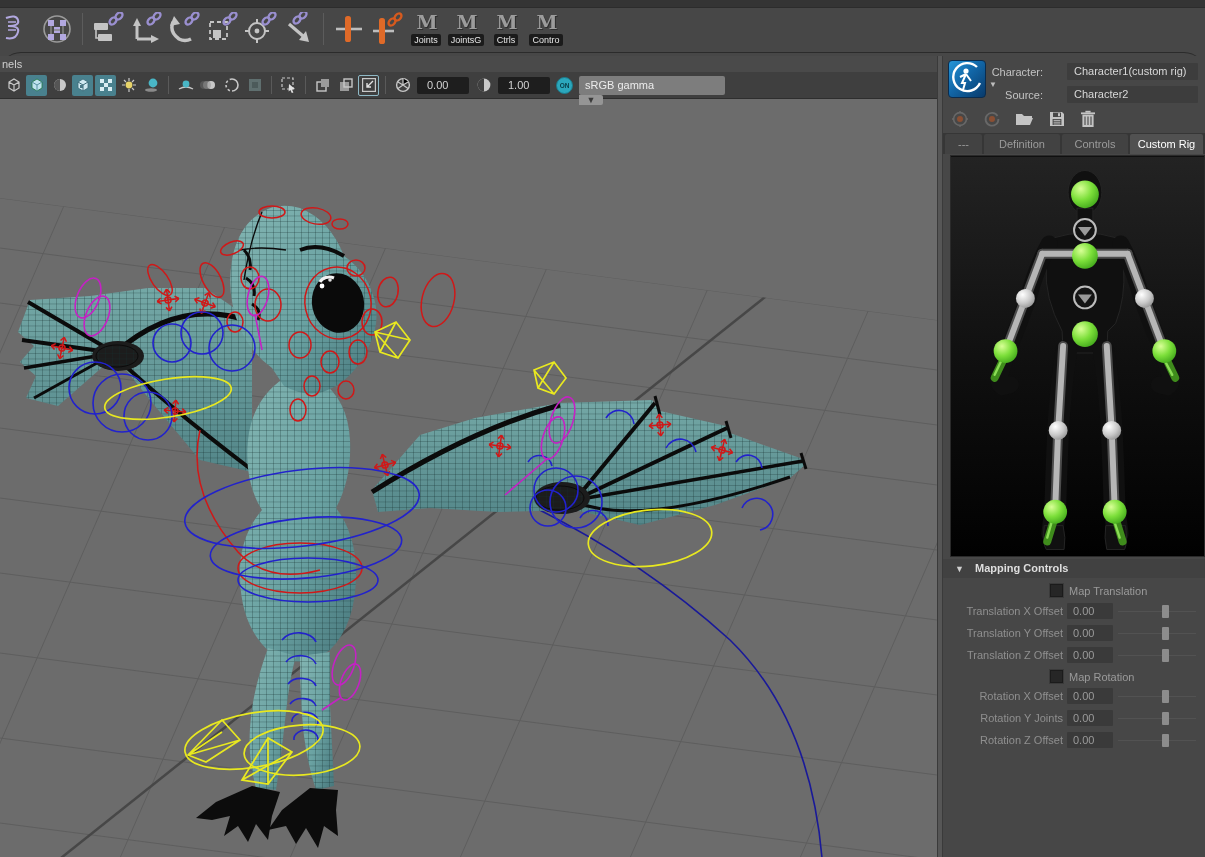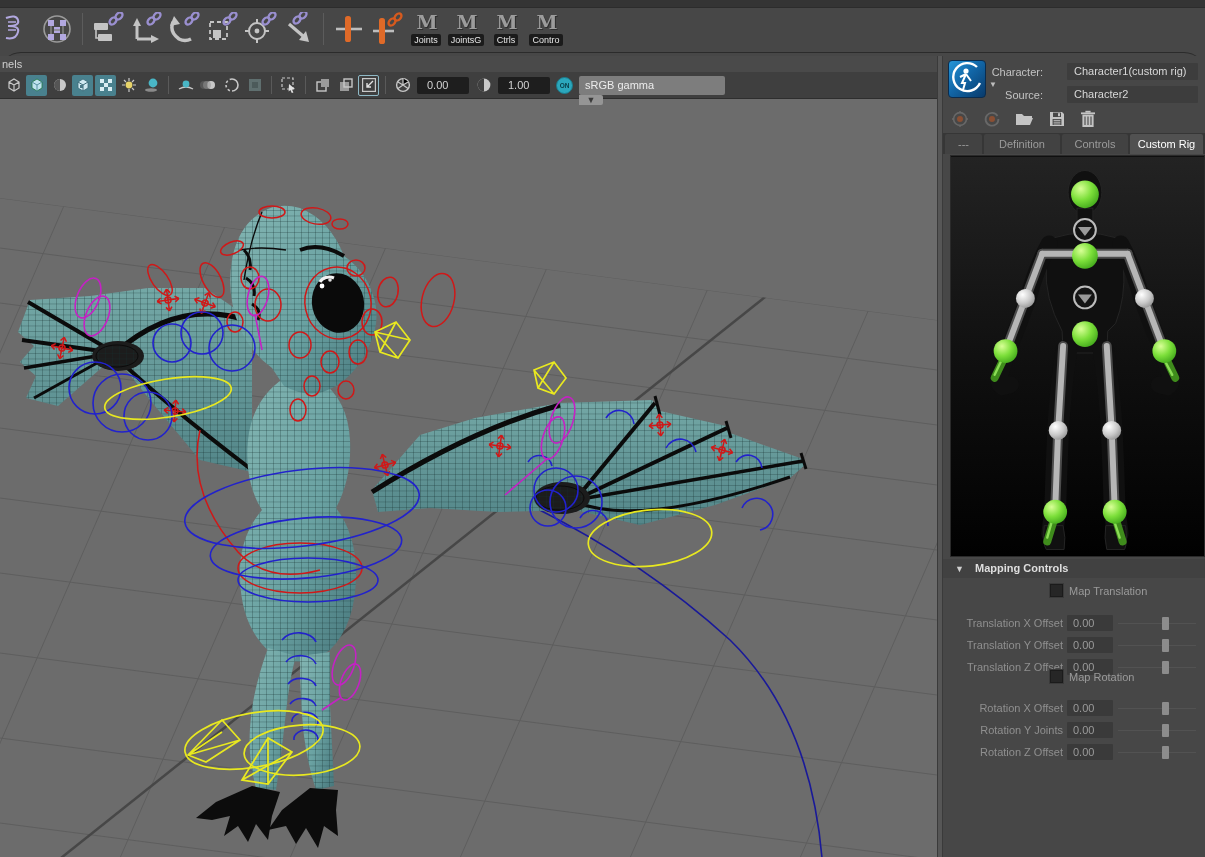--- a/index.html
+++ b/index.html
@@ -61,21 +61,21 @@
          border-radius:2px 2px 0 0; }
   .tab.active { background:#515151; color:#ffffff; }
   .charview { position:absolute; left:7px; top:99px; width:255px; height:402px; background:#000; border:1px solid #2a2a2a; }
 
   .maphead { position:absolute; left:0; top:503px; width:262px; height:19px; background:#414141;
              color:#dedede; font-size:11px; font-weight:bold; line-height:19px; }
   .maphead .tri { color:#cfcfcf; font-size:9px; margin:0 8px 0 12px; font-weight:normal; }
   .chkrow { position:absolute; left:0; width:262px; height:16px; }
   .chk { position:absolute; left:107px; top:1px; width:13px; height:13px; background:#262626; border:1px solid #1b1b1b; box-shadow:0 0 0 1px #3a3a3a; }
   .chklabel { position:absolute; left:126px; color:#9a9a9a; font-size:11px; line-height:16px; }
-  .orow { position:absolute; left:0; width:262px; height:17px;margin-top:12px; }
+  .orow { position:absolute; left:0; width:262px; height:17px; }
   .olabel { position:absolute; left:0; width:120px; text-align:right; color:#8f8f8f; font-size:11px; line-height:17px; }
   .ofield { position:absolute; left:124px; width:46px; height:16px; background:#3a3a3a; color:#9a9a9a;
             font-size:11px; line-height:16px; padding-left:6px; border-radius:1px; }
   .otrack { position:absolute; left:175px; top:8px; width:78px; height:1px; background:#525252; }
   .ohandle { position:absolute; left:219px; top:2px; width:7px; height:13px; background:#8c8c8c; border-radius:1px; }
 </style>
 </head>
 <body>
 
 <div class="root">

